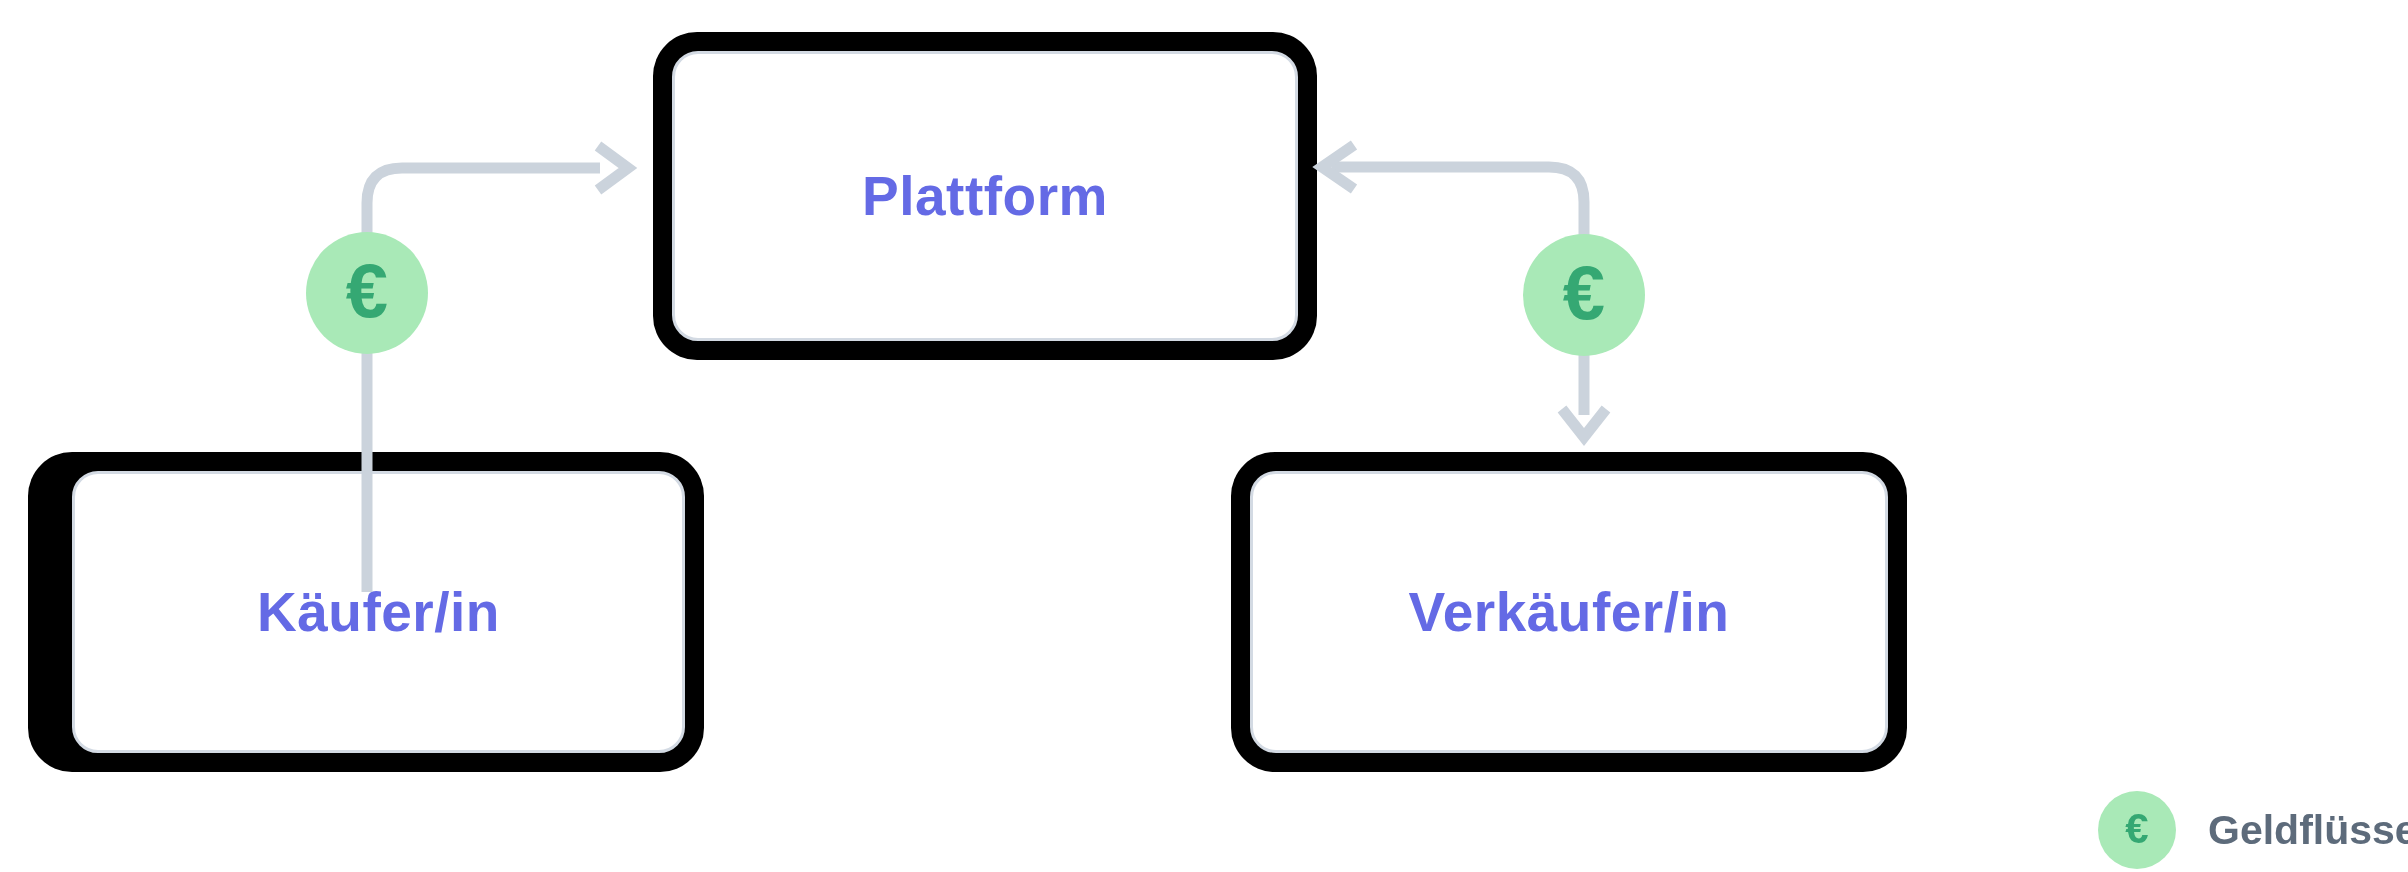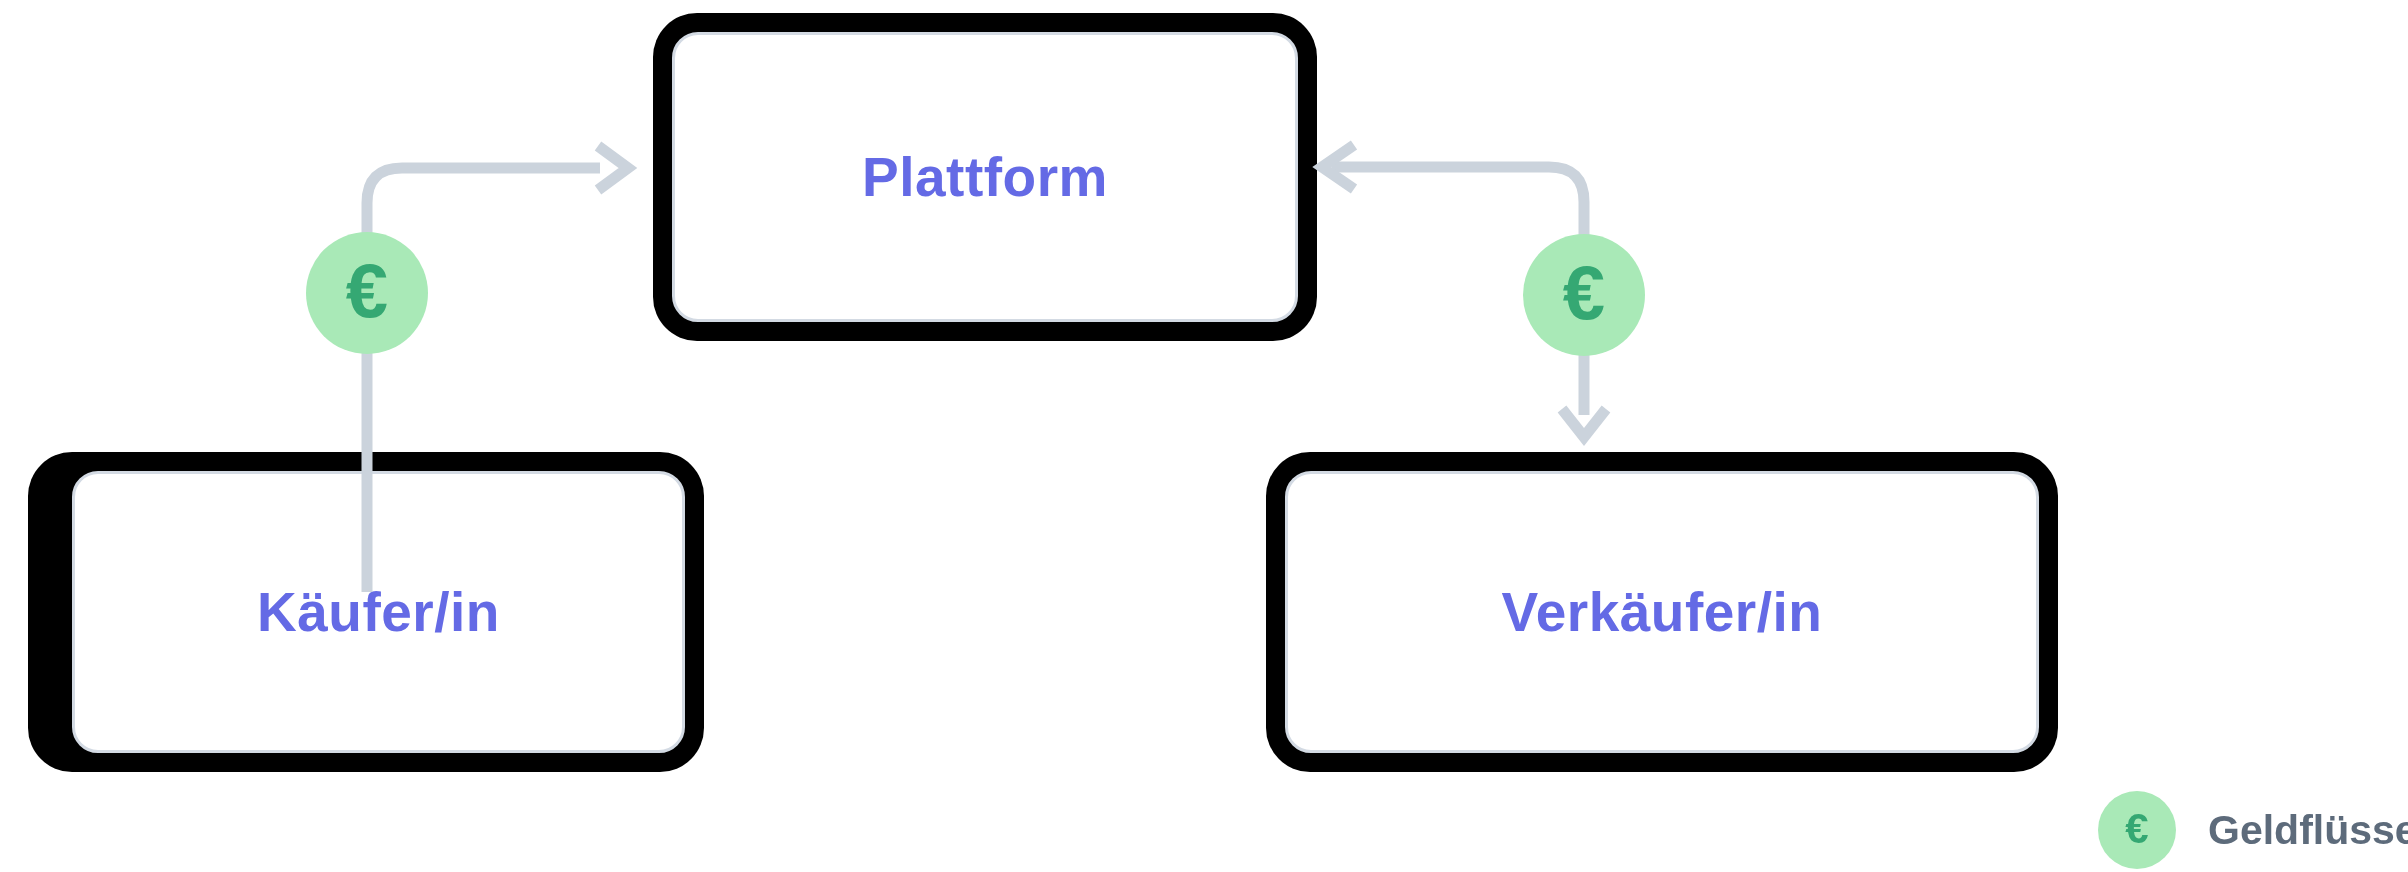--- a/index.html
+++ b/index.html
@@ -35,23 +35,23 @@
     align-items: center;
     justify-content: center;
   }
   .node-label {
     color: #646ae5;
     font-size: 55px;
     font-weight: 700;
     letter-spacing: 0.5px;
     white-space: nowrap;
   }
-  .node-plattform  { left: 653px;  top: 13px;  width: 664px; height: 328px; }
+  .node-plattform  { left: 653px;  top: 32px;  width: 664px; height: 328px; }
   .node-kaeufer    { left: 28px;   top: 452px; width: 676px; height: 320px; padding-left: 44px; }
-  .node-verkaeufer { left: 1266px; top: 452px; width: 792px; height: 320px; }
+  .node-verkaeufer { left: 1231px; top: 452px; width: 676px; height: 320px; }
 
   
   .arrows {
     position: absolute;
     left: 0; top: 0;
     width: 2408px;
     height: 872px;
     z-index: 3;
     pointer-events: none;
   }

